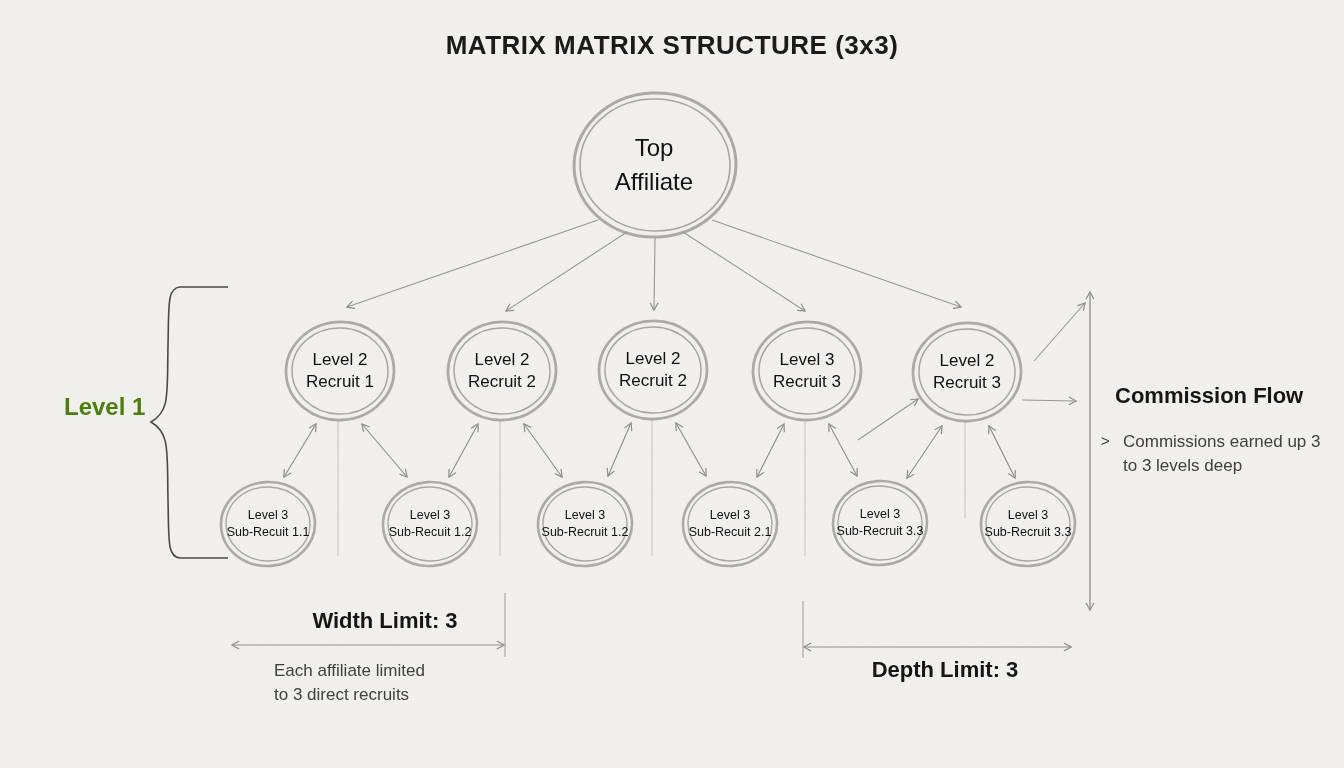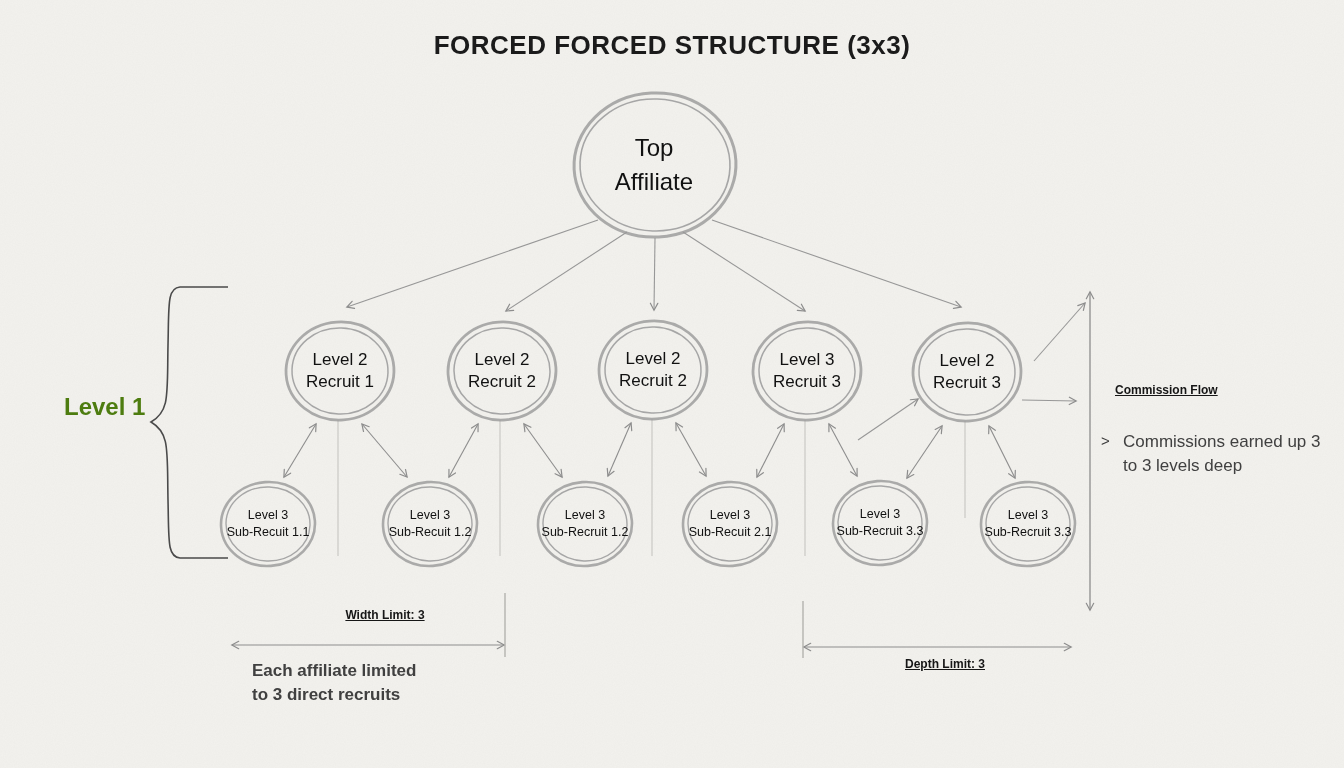--- a/index.html
+++ b/index.html
@@ -17,21 +17,21 @@
     font-size:26px;font-weight:700;letter-spacing:.5px;color:#1b1b1b;
   }
   .node-label{
     display:flex;align-items:center;justify-content:center;text-align:center;
     color:#111;
   }
   .lbl-top{font-size:24px;line-height:1.4;font-weight:500;}
   .lbl-l2{font-size:17px;line-height:1.32;font-weight:500;}
   .lbl-l3{font-size:12.5px;line-height:1.35;font-weight:500;}
   .side-label{font-size:24px;font-weight:700;color:#4d7c0f;}
-  .ann-title{font-size:12px;font-weight:700;color:#161616;text-decoration:underline;}
+  .ann-title{font-size:22px;font-weight:700;color:#161616;}
   .ann-note{font-size:17px;line-height:1.42;color:#404040;}
   .center{text-align:center;}
   .bullet{position:absolute;font-size:15px;color:#3a3a3a;}
 </style>
 </head>
 <body>
 
 <div id="stage">
 
   <svg class="canvas" width="1344" height="768" viewBox="0 0 1344 768">
@@ -146,21 +146,21 @@
         <ellipse cx="880" cy="523" rx="47" ry="42" stroke="#999999" stroke-width="2.6" opacity="0.8" transform="rotate(-4 880 523)"></ellipse>
         <ellipse cx="880" cy="523" rx="42" ry="37" stroke="#a6a6a6" stroke-width="1.4" transform="rotate(2 880 523)"></ellipse>
       </g>
       <g>
         <ellipse cx="1028" cy="524" rx="47" ry="42" stroke="#999999" stroke-width="2.6" opacity="0.8" transform="rotate(-4 1028 524)"></ellipse>
         <ellipse cx="1028" cy="524" rx="42" ry="37" stroke="#a6a6a6" stroke-width="1.4" transform="rotate(2 1028 524)"></ellipse>
       </g>
     </g>
   </svg>
 
-  <div class="txt title">FORCED FORCED STRUCTURE (3x3)</div>
+  <div class="txt title">MATRIX MATRIX STRUCTURE (3x3)</div>
 
   <div class="txt node-label lbl-top" style="left:580px;top:120px;width:148px;height:90px;">Top
 Affiliate</div>
 
   <div class="txt node-label lbl-l2" style="left:285px;top:336px;width:110px;height:70px;">Level 2
 Recruit 1</div>
   <div class="txt node-label lbl-l2" style="left:447px;top:336px;width:110px;height:70px;">Level 2
 Recruit 2</div>
   <div class="txt node-label lbl-l2" style="left:598px;top:335px;width:110px;height:70px;">Level 2
 Recruit 2</div>
@@ -183,19 +183,19 @@
 Sub-Recruit 3.3</div>
 
   <div class="txt side-label" style="left:64px;top:393px;">Level 1</div>
 
   <div class="txt ann-title" style="left:1115px;top:383px;">Commission Flow</div>
   <div class="bullet" style="left:1101px;top:432px;">&gt;</div>
   <div class="txt ann-note" style="left:1123px;top:430px;width:218px;">Commissions earned up 3
 to 3 levels deep</div>
 
   <div class="txt ann-title center" style="left:248px;top:608px;width:274px;">Width Limit: 3</div>
-  <div class="txt ann-note" style="left:252px;top:659px;font-weight:bold;">Each affiliate limited
+  <div class="txt ann-note" style="left:274px;top:659px;">Each affiliate limited
 to 3 direct recruits</div>
 
 
   <div class="txt ann-title center" style="left:808px;top:657px;width:274px;">Depth Limit: 3</div>
 
 </div>
 
 </body></html>

